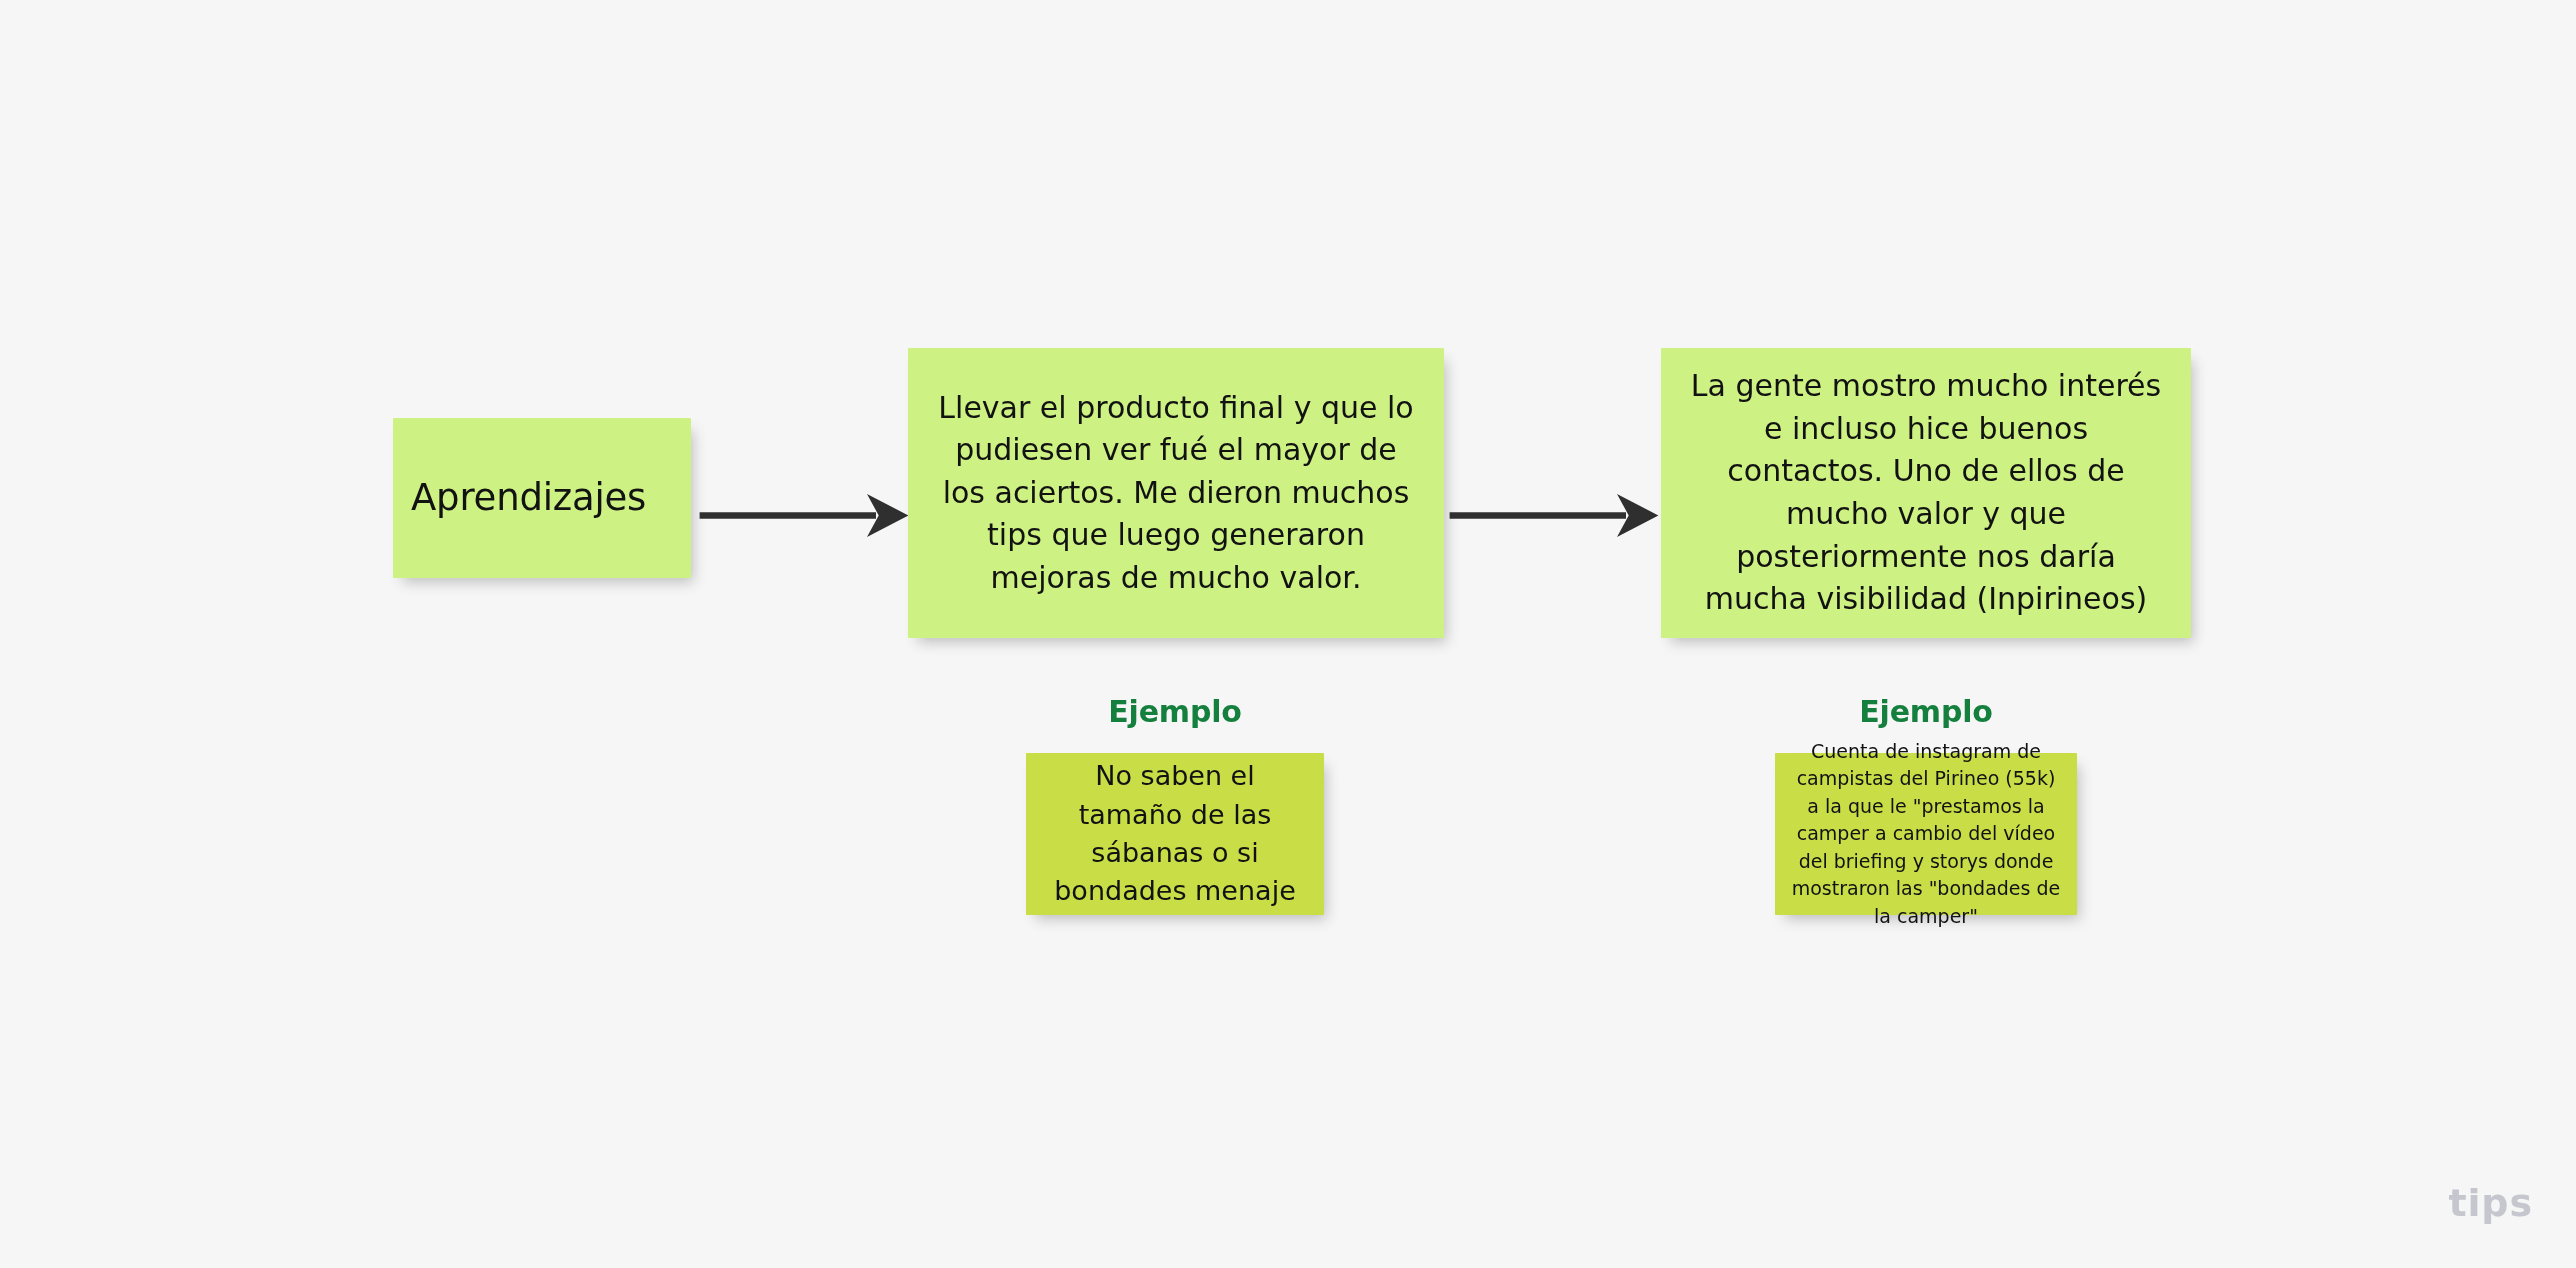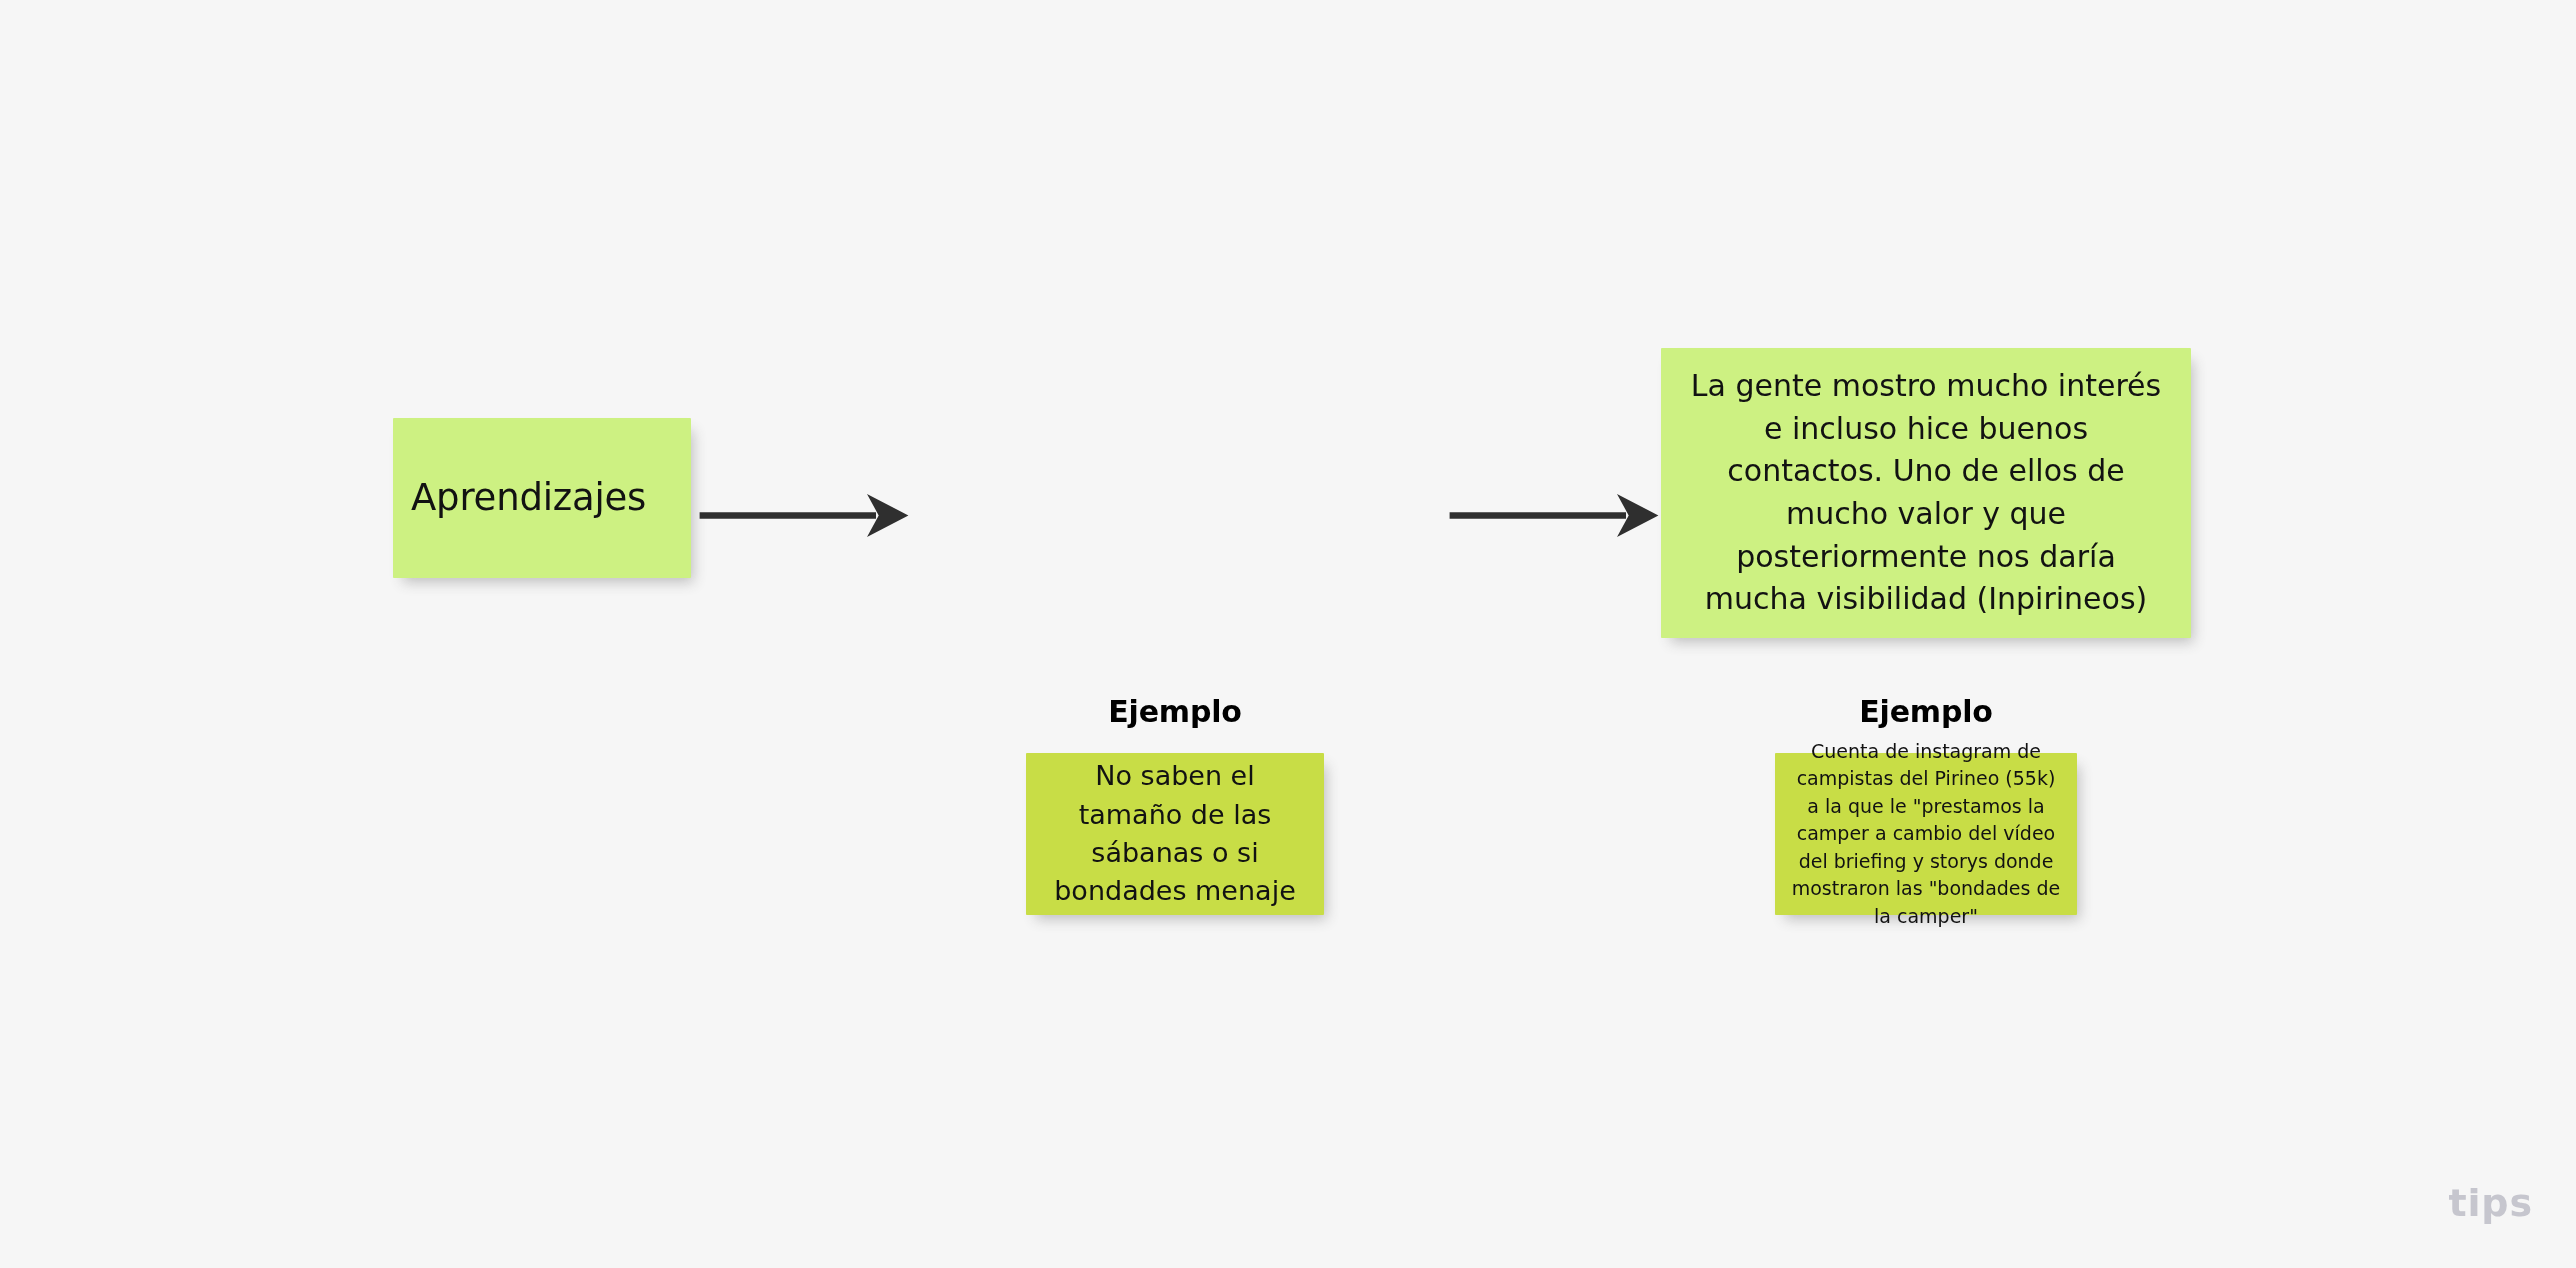--- a/index.html
+++ b/index.html
@@ -112,21 +112,21 @@
   #note-instagram .note-text {
     font-size: 19px;
     line-height: 1.45;
   }
 
   
   .section-label {
     position: absolute;
     font-size: 30px;
     font-weight: bold;
-    color: #000000;
+    color: #15803d;
     letter-spacing: -0.2px;
     text-align: center;
     white-space: nowrap;
   }
   #label-ejemplo-left {
     left: 1026px;
     top: 694px;
     width: 298px;
   }
   #label-ejemplo-right {
@@ -172,20 +172,23 @@
 
   <div class="note note--pale" id="note-aprendizajes">
     <span class="note-text">Aprendizajes</span>
   </div>
 
   <svg class="arrow" id="arrow-1" viewBox="0 0 232 70">
     <line x1="0" y1="35" x2="196" y2="35" stroke="#2f2f2f" stroke-width="7"></line>
     <path d="M 186 11 L 232 35 L 186 59 L 199 35 Z" fill="#2f2f2f"></path>
   </svg>
 
+  <div class="note note--pale" id="note-aciertos">
+    <span class="note-text">Llevar el producto final y que lo pudiesen ver fué el mayor de los aciertos. Me dieron muchos tips que luego generaron mejoras de mucho valor.</span>
+  </div>
 
   <svg class="arrow" id="arrow-2" viewBox="0 0 232 70">
     <line x1="0" y1="35" x2="196" y2="35" stroke="#2f2f2f" stroke-width="7"></line>
     <path d="M 186 11 L 232 35 L 186 59 L 199 35 Z" fill="#2f2f2f"></path>
   </svg>
 
   <div class="note note--pale" id="note-contactos">
     <span class="note-text">La  gente mostro mucho interés e incluso hice buenos contactos. Uno de ellos de mucho valor y que posteriormente nos daría mucha visibilidad (Inpirineos)</span>
   </div>
 

